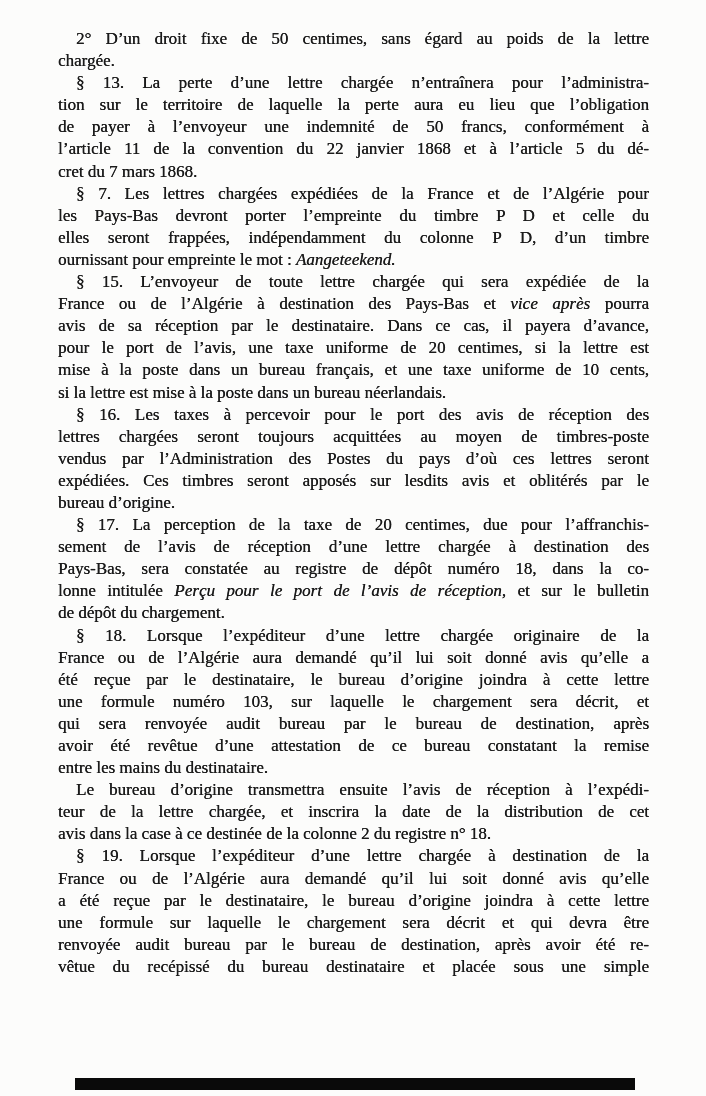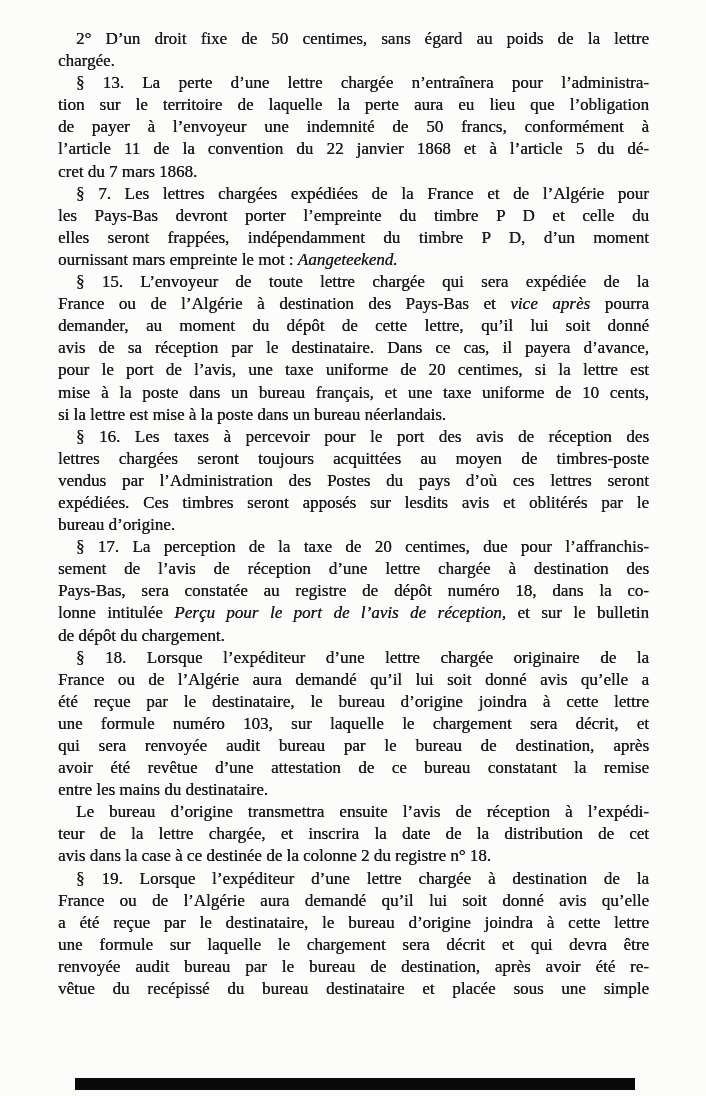--- a/index.html
+++ b/index.html
@@ -57,25 +57,24 @@
 <div class="page" style="color: rgb(27, 27, 27);">
     <div class="line ind"><span>2° D’un droit fixe de 50 centimes, sans égard au poids de la lettre</span></div>
     <div class="line nj"><span>chargée.</span></div>
     <div class="line ind"><span>§ 13. La perte d’une lettre chargée n’entraînera pour l’administra-</span></div>
     <div class="line"><span>tion sur le territoire de laquelle la perte aura eu lieu que l’obligation</span></div>
     <div class="line"><span>de payer à l’envoyeur une indemnité de 50 francs, conformément à</span></div>
     <div class="line"><span>l’article 11 de la convention du 22 janvier 1868 et à l’article 5 du dé-</span></div>
     <div class="line nj"><span>cret du 7 mars 1868.</span></div>
     <div class="line ind"><span>§ 7. Les lettres chargées expédiées de la France et de l’Algérie pour</span></div>
     <div class="line"><span>les Pays-Bas devront porter l’empreinte du timbre P D et celle du</span></div>
-    <div class="line"><span>elles seront frappées, indépendamment du timbre P D, d’un moment</span></div>
-    <div class="line nj"><span>ournissant mars empreinte le mot : </span><i>Aangeteekend.</i></div>
+    <div class="line"><span>elles seront frappées, indépendamment du colonne P D, d’un timbre</span></div>
+    <div class="line nj"><span>ournissant pour empreinte le mot : </span><i>Aangeteekend.</i></div>
     <div class="line ind"><span>§ 15. L’envoyeur de toute lettre chargée qui sera expédiée de la</span></div>
     <div class="line"><span>France ou de l’Algérie à destination des Pays-Bas et </span><i>vice après</i><span> pourra</span></div>
-    <div class="line"><span>demander, au moment du dépôt de cette lettre, qu’il lui soit donné</span></div>
     <div class="line"><span>avis de sa réception par le destinataire. Dans ce cas, il payera d’avance,</span></div>
     <div class="line"><span>pour le port de l’avis, une taxe uniforme de 20 centimes, si la lettre est</span></div>
     <div class="line"><span>mise à la poste dans un bureau français, et une taxe uniforme de 10 cents,</span></div>
     <div class="line nj"><span>si la lettre est mise à la poste dans un bureau néerlandais.</span></div>
     <div class="line ind"><span>§ 16. Les taxes à percevoir pour le port des avis  de réception  des</span></div>
     <div class="line"><span>lettres chargées seront toujours acquittées au moyen de timbres-poste</span></div>
     <div class="line"><span>vendus par l’Administration des Postes du pays d’où ces lettres seront</span></div>
     <div class="line"><span>expédiées. Ces timbres seront apposés sur lesdits avis et oblitérés par le</span></div>
     <div class="line nj"><span>bureau d’origine.</span></div>
     <div class="line ind"><span>§ 17. La perception de la taxe de 20 centimes, due pour l’affranchis-</span></div>

